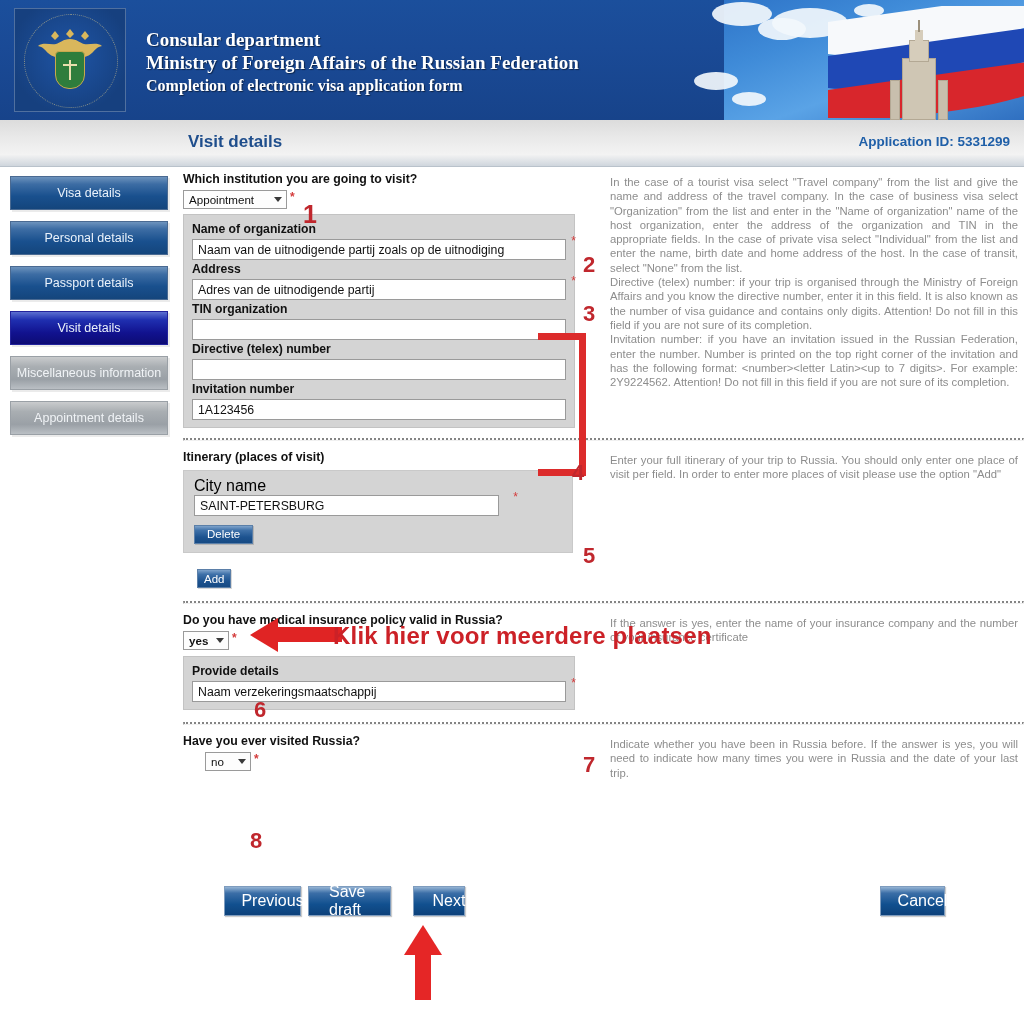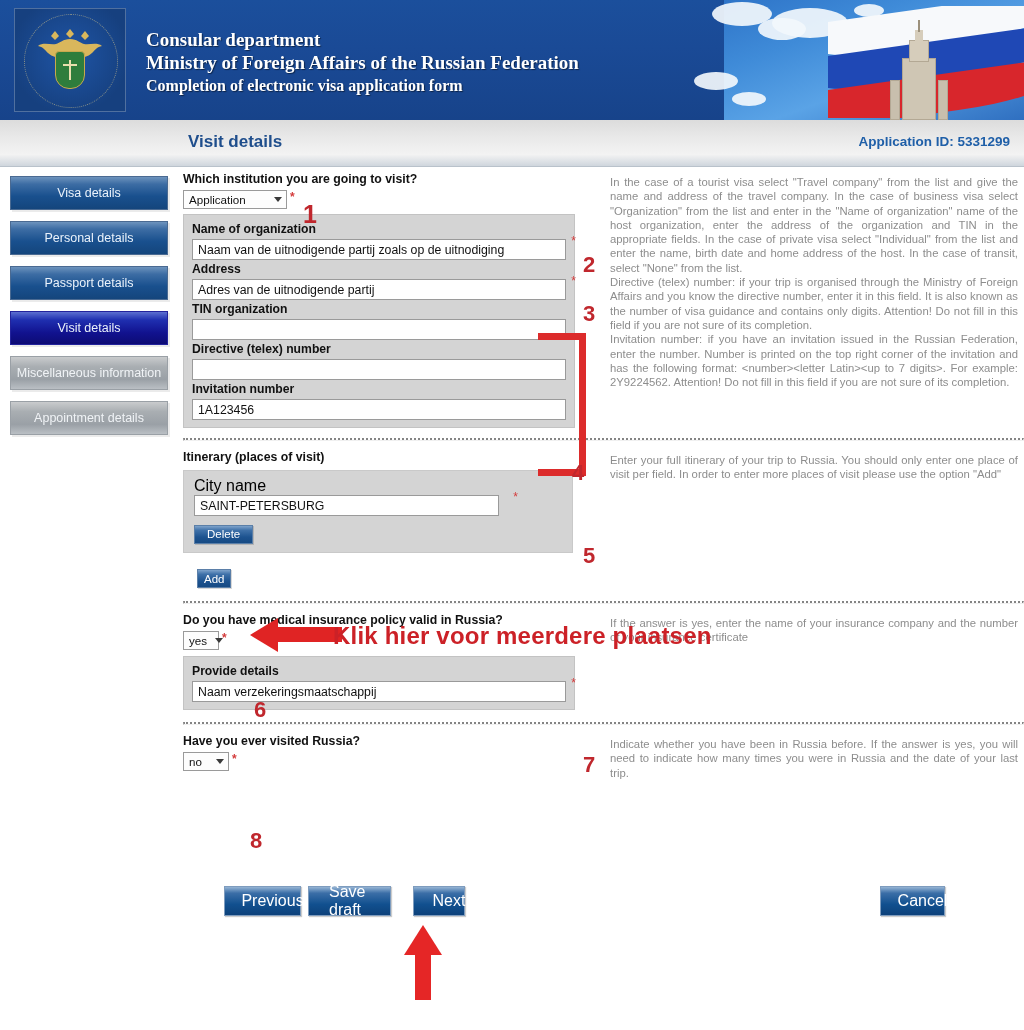--- a/index.html
+++ b/index.html
@@ -293,21 +293,21 @@
   </div>
 
   <div class="content">
 
     <div class="row">
       <div class="left-col">
         <div class="q-label">Which institution you are going to visit?</div>
 
         <div style="height:24px;">
           <div class="sel" style="width:104px;">
-            <span class="cap">Application</span>
+            <span class="cap">Appointment</span>
             <span class="arrow"></span>
           </div><span class="star">*</span>
         </div>
 
         <div class="panel" style="width:392px;">
           <div class="flabel">Name of organization</div>
           <div class="tf-wrap">
             <div class="tf">Naam van de uitnodigende partij zoals op de uitnodiging</div>
             <span class="tf-star">*</span>
           </div>
@@ -371,21 +371,21 @@
       </div>
     </div>
 
     <div style="height:13px;"></div>
     <hr class="dashed-sep">
 
     <div class="row" style="margin-top:9px;">
       <div class="left-col">
         <div class="q-label">Do you have medical insurance policy valid in Russia?</div>
         <div style="height:25px;">
-          <div class="sel" style="width:36px;">
+          <div class="sel" style="width:46px;font-weight:bold;">
             <span class="cap">yes</span>
             <span class="arrow"></span>
           </div><span class="star">*</span>
         </div>
         <div class="panel" style="width:392px;">
           <div class="flabel">Provide details</div>
           <div class="tf-wrap">
             <div class="tf">Naam verzekeringsmaatschappij</div>
             <span class="tf-star">*</span>
           </div>
@@ -397,21 +397,21 @@
         </div>
       </div>
     </div>
 
     <div style="height:12px;"></div>
     <hr class="dashed-sep">
 
     <div class="row" style="margin-top:9px;">
       <div class="left-col">
         <div class="q-label">Have you ever visited Russia?</div>
-        <div style="height:25px;">
+        <div style="height:25px;margin-left:22px;">
           <div class="sel" style="width:46px;">
             <span class="cap">no</span>
             <span class="arrow"></span>
           </div><span class="star">*</span>
         </div>
       </div>
       <div class="right-col">
         <div class="help">
           <p>Indicate whether you have been in Russia before. If the answer is yes, you will need to indicate how many times you were in Russia and the date of your last trip.</p>
         </div>

